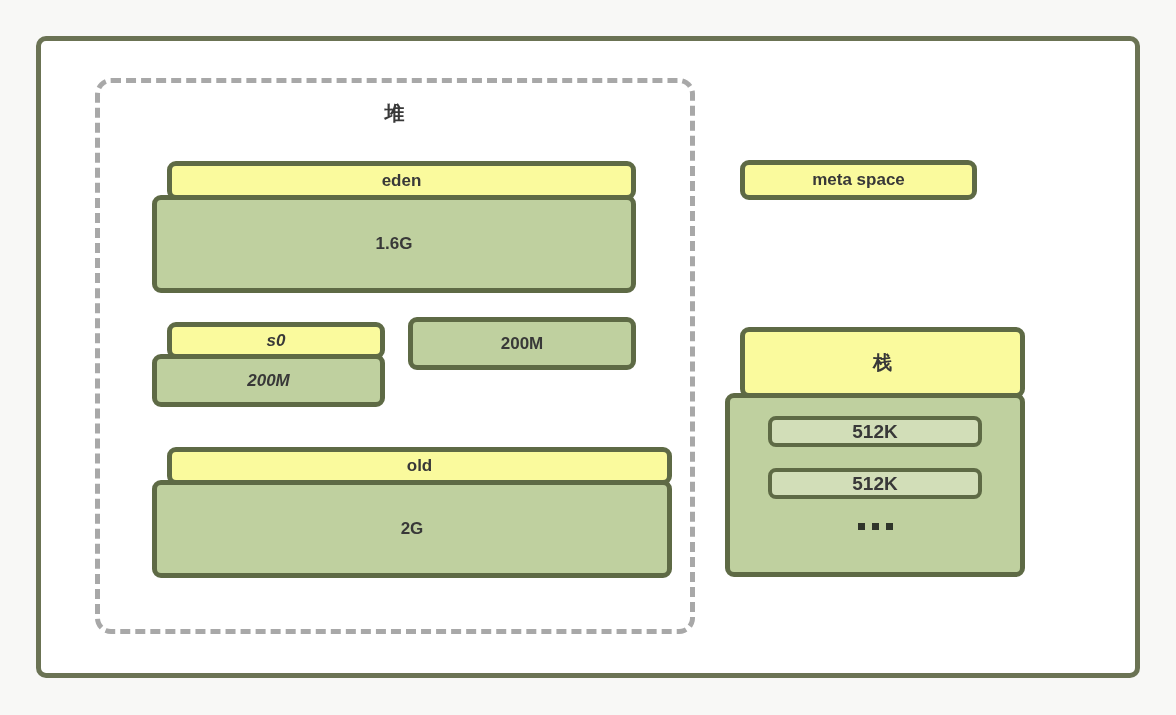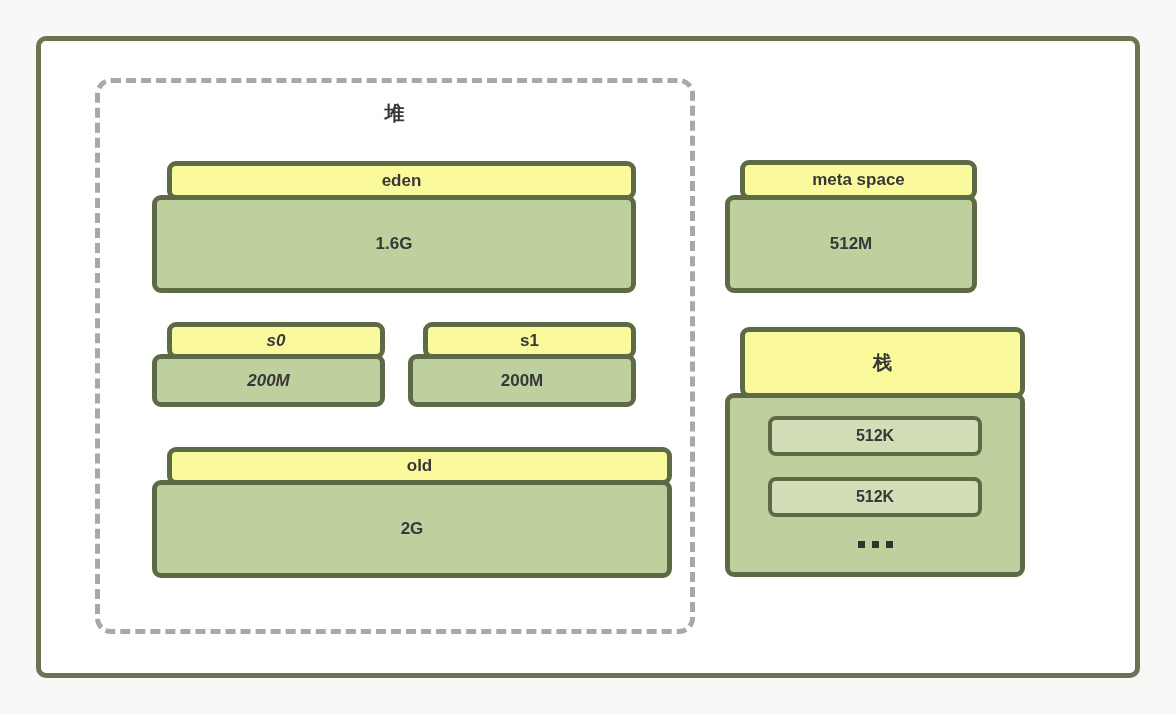--- a/index.html
+++ b/index.html
@@ -61,26 +61,26 @@
     margin-top: -5px;
     position: relative;
     z-index: 1;
   }
   .membox .bdy.col {
     flex-direction: column;
     justify-content: flex-start;
     padding-top: 18px;
   }
   .stack-frame {
-    width: 214px; height: 40px;
+    width: 214px; height: 31px;
     background: #d2deb8;
     border: 4px solid #5e6a45;
     border-radius: 8px;
     display: flex; align-items: center; justify-content: center;
-    font-size: 16px;
+    font-size: 19px;
     flex: 0 0 auto;
   }
   .stack-frame + .stack-frame { margin-top: 21px; }
   .ellipsis {
     margin-top: 24px;
     display: flex; gap: 7px;
     align-items: center; justify-content: center;
   }
   .ellipsis i {
     display: block;
@@ -102,32 +102,30 @@
     <div class="hdr" style="height:39px;">eden</div>
     <div class="bdy" style="height:98px;">1.6G</div>
   </div>
 
   <div class="membox" style="left:152px; top:322px; width:233px;font-style:italic;">
     <div class="hdr" style="height:37px;">s0</div>
     <div class="bdy" style="height:53px;">200M</div>
   </div>
 
   <div class="membox" style="left:408px; top:322px; width:228px;">
-    <div class="hdr" style="height:37px;">s1</div>
     <div class="bdy" style="height:53px;">200M</div>
   </div>
 
   <div class="membox" style="left:152px; top:447px; width:520px;">
     <div class="hdr" style="height:38px;">old</div>
     <div class="bdy" style="height:98px;">2G</div>
   </div>
 
   <div class="membox" style="left:725px; top:160px; width:252px;">
     <div class="hdr" style="height:40px;">meta space</div>
-    <div class="bdy" style="height:98px;">512M</div>
   </div>
 
   <div class="membox" style="left:725px; top:327px; width:300px;">
     <div class="hdr" style="height:71px; font-size:19px;">栈</div>
     <div class="bdy col" style="height:184px;">
       <div class="stack-frame">512K</div>
       <div class="stack-frame">512K</div>
       <div class="ellipsis">
           <i></i>
           <i></i>

